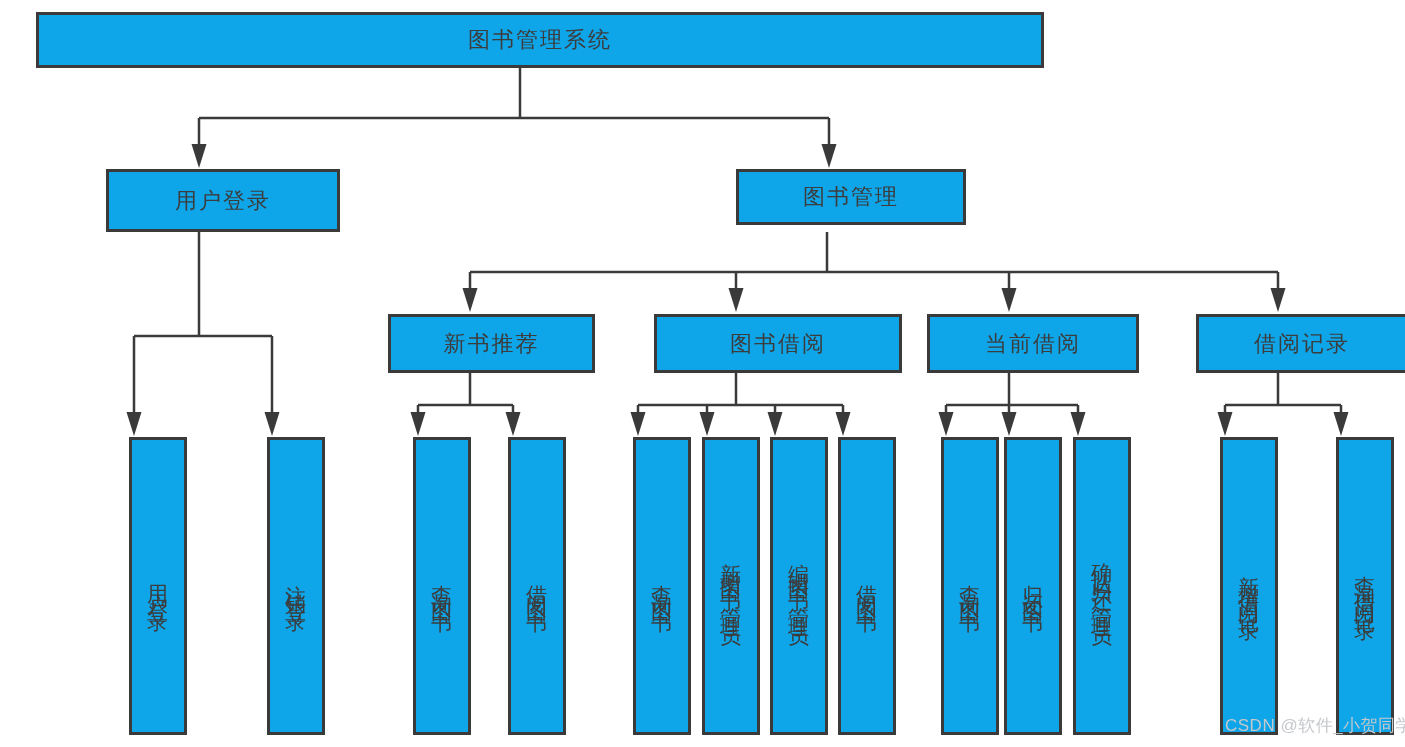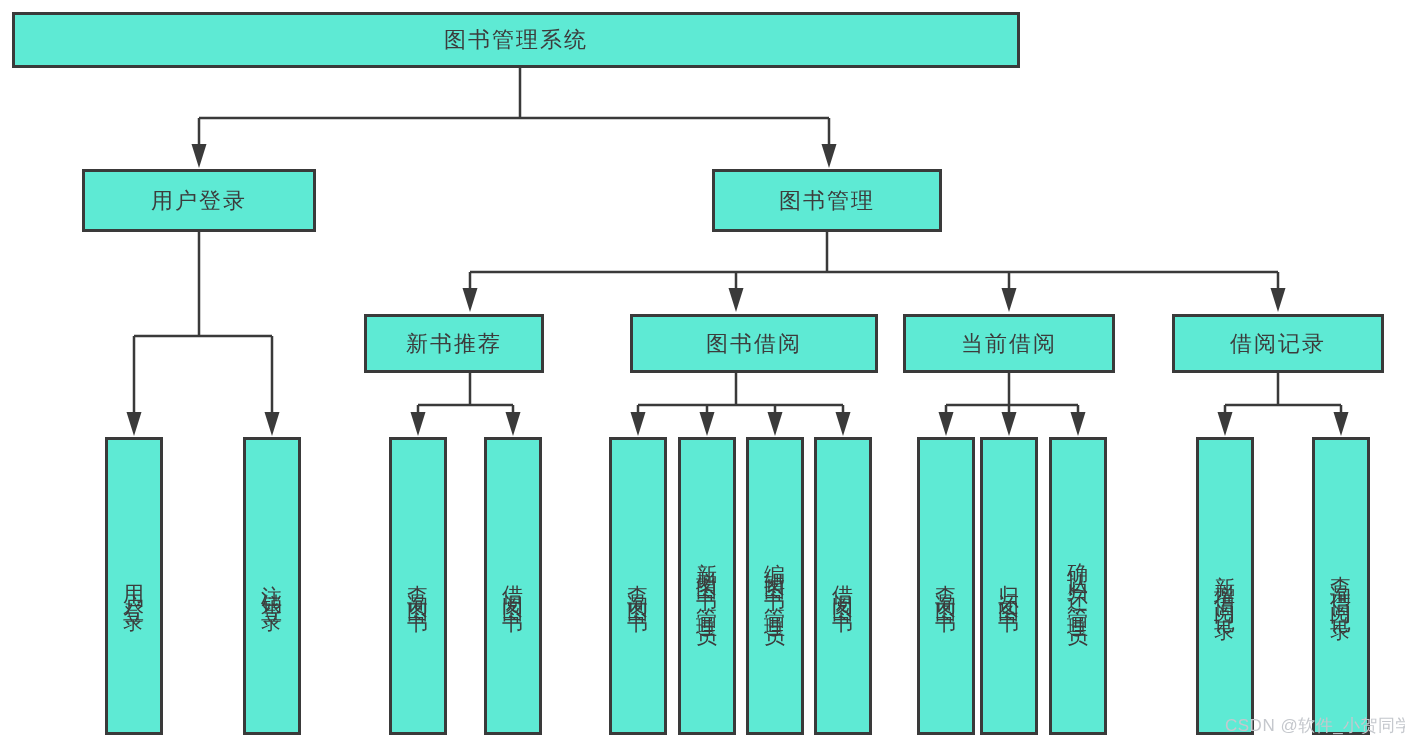--- a/index.html
+++ b/index.html
@@ -8,23 +8,23 @@
     background:var(--background,#ffffff);
     font-family:"Liberation Sans","DejaVu Sans",sans-serif;
     overflow:hidden;
   }
   .connectors{position:absolute;left:0;top:0;}
   .connectors path{fill:none;stroke:var(--line,#3a3a3a);stroke-width:2.5;}
   .connectors polygon{fill:var(--line,#3a3a3a);}
   .box{
     position:absolute;box-sizing:border-box;
     border:3px solid var(--box-border,#3a3a3a);
-    background:#5eead4;color:var(--text,#3c3c3c);
+    background:#0ea5e9;color:var(--text,#3c3c3c);
     display:flex;align-items:center;justify-content:center;
-    font-size:22px;letter-spacing:2px;white-space:nowrap;
+    font-size:22px;letter-spacing:2px;white-space:nowrap;margin-left:24px;
   }
   .vbox{
     writing-mode:vertical-rl;text-orientation:mixed;
     font-size:21px;letter-spacing:9px;line-height:1;white-space:normal;
   }
   .watermark{
     position:absolute;left:1186px;top:714px;
     font-size:17px;letter-spacing:.5px;white-space:nowrap;
     color:var(--watermark,#c5c8cd);
     margin-left:39px;
@@ -74,23 +74,23 @@
     <g>
       <path d="M1278 373 V405 M1225 405 H1341 M1225 405 V420 M1341 405 V420"></path>
       <polygon points="1217.5,412 1232.5,412 1225,436"></polygon>
       <polygon points="1333.5,412 1348.5,412 1341,436"></polygon>
     </g>
   </svg>
 
   <div class="box" style="left:12px;top:12px;width:1008px;height:56px">图书管理系统</div>
 
   <div class="box" style="left:82px;top:169px;width:234px;height:63px">用户登录</div>
-  <div class="box" style="left:712px;top:169px;width:230px;height:63px">图书管理</div>
+  <div class="box" style="left:712px;top:169px;width:230px;height:56px">图书管理</div>
 
-  <div class="box" style="left:364px;top:314px;width:180px;height:59px">新书推荐</div>
+  <div class="box" style="left:364px;top:314px;width:207px;height:59px">新书推荐</div>
   <div class="box" style="left:630px;top:314px;width:248px;height:59px">图书借阅</div>
   <div class="box" style="left:903px;top:314px;width:212px;height:59px">当前借阅</div>
   <div class="box" style="left:1172px;top:314px;width:212px;height:59px">借阅记录</div>
 
   <div class="box vbox" style="left:105px;top:437px;width:58px;height:298px">用户登录</div>
   <div class="box vbox" style="left:243px;top:437px;width:58px;height:298px">注销登录</div>
 
   <div class="box vbox" style="left:389px;top:437px;width:58px;height:298px">查询图书</div>
   <div class="box vbox" style="left:484px;top:437px;width:58px;height:298px">借阅图书</div>
 

